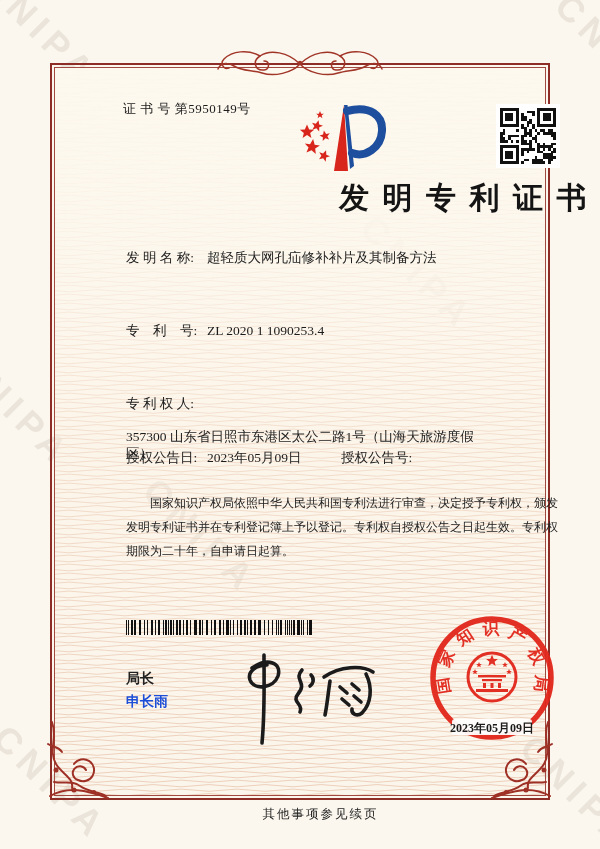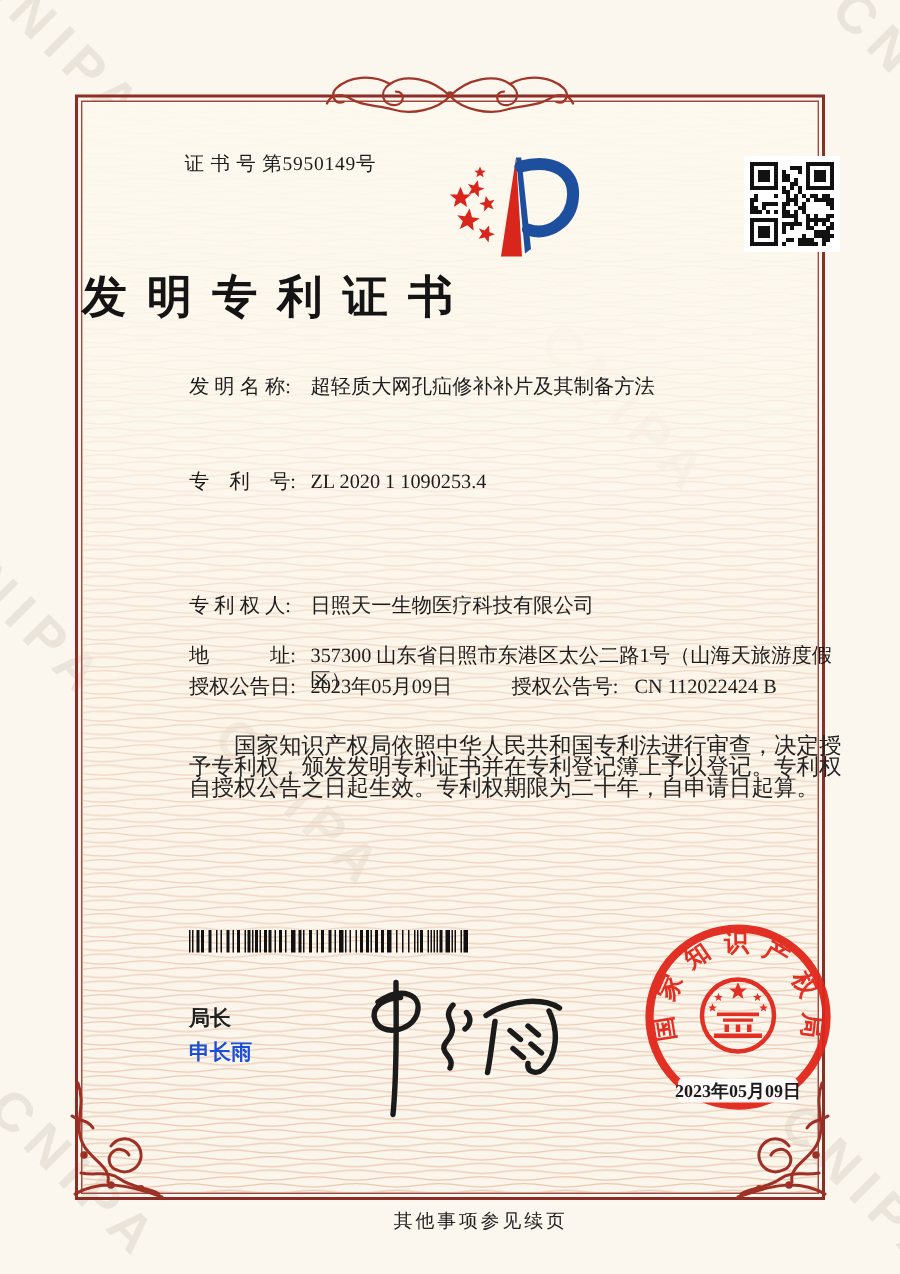--- a/index.html
+++ b/index.html
@@ -21,34 +21,34 @@
           background:linear-gradient(180deg, rgba(253,249,239,0.97) 0%, rgba(253,248,238,0.85) 22%,
                      rgba(252,242,229,0.45) 52%, rgba(250,232,214,0.08) 100%); }
 
   .content { position:absolute; inset:0; z-index:5; color:#1c1c1c;margin-left:41px; }
 
   .cert-no { position:absolute; left:82px; top:100px; font-size:13px; letter-spacing:.5px; }
 
   .logo { position:absolute; left:256px; top:103px; }
   .qr-box { position:absolute; left:455px; top:104px; width:64px; height:64px; background:#fff; padding:4px; }
 
-  .title { position:absolute; left:0; right:0; top:178px; text-align:left;
+  .title { position:absolute; left:0; right:0; top:178px; text-align:right;
            font-size:30px; font-weight:700; letter-spacing:.45em; text-indent:.45em; color:#141414; }
 
   .field { position:absolute; left:85px; width:440px; display:flex; font-size:13.5px; line-height:17px; }
   .field .lbl { flex:none; width:81px; white-space:pre; }
   .field .val { flex:1; }
   .field .val-a { flex:none; width:134px; }
   .field .lbl-b { flex:none; width:82px; white-space:pre; }
-  .f0{top:249px}.f1{top:286px}.f2{top:312px}.f3{top:358px}.f4{top:395px}
+  .f0{top:249px}.f1{top:286px}.f2{top:322px}.f3{top:358px}.f4{top:395px}
   .f5{top:428px}.f5 .val{max-width:360px}
   .f6{top:449px}
 
-  .paras { position:absolute; left:85px; top:491px; width:436px; font-size:15px;
-           line-height:14px; color:#222; }
+  .paras { position:absolute; left:85px; top:491px; width:436px; font-size:12px;
+           line-height:24px; color:#222; }
   .paras p { text-indent:2em; margin-bottom:4px; }
 
   .barcode { position:absolute; left:85px; top:620px; width:186px; height:15px;
              display:flex; align-items:stretch; }
   .barcode i { display:block; height:100%; }
 
   .dir-title { position:absolute; left:85px; top:670px; font-family:"Liberation Sans", sans-serif;
                font-weight:700; font-size:14px; color:#222; }
   .dir-name  { position:absolute; left:85px; top:693px; font-family:"Liberation Sans", sans-serif;
                font-weight:700; font-size:14px; color:#1d4ed8; }
@@ -382,31 +382,28 @@
     <div class="field f0">
       <span class="lbl">发 明 名 称:</span>
       <span class="val">超轻质大网孔疝修补补片及其制备方法</span>
     </div>
     <div class="field f2">
       <span class="lbl">专　利　号:</span>
       <span class="val">ZL 2020 1 1090253.4</span>
     </div>
     <div class="field f4">
       <span class="lbl">专 利 权 人:</span>
-      <span class="val">日照天一生物医疗科技有限公司</span>
     </div>
     <div class="field f5">
-      <span class="lbl">地　　　址:</span>
       <span class="val">357300 山东省日照市东港区太公二路1号（山海天旅游度假区）</span>
     </div>
     <div class="field f6">
       <span class="lbl">授权公告日:</span>
       <span class="val-a">2023年05月09日</span>
       <span class="lbl-b">授权公告号:</span>
-      <span class="val">CN 112022424 B</span>
     </div>
 
     <div class="paras">
       <p>国家知识产权局依照中华人民共和国专利法进行审查，决定授予专利权，颁发发明专利证书并在专利登记簿上予以登记。专利权自授权公告之日起生效。专利权期限为二十年，自申请日起算。</p>
     </div>
 
     <div class="barcode" id="barcode">
         <i style="width: 1px; background: rgb(17, 17, 17);"></i>
         <i style="width: 1px; background: transparent;"></i>
         <i style="width: 1px; background: rgb(17, 17, 17);"></i>

